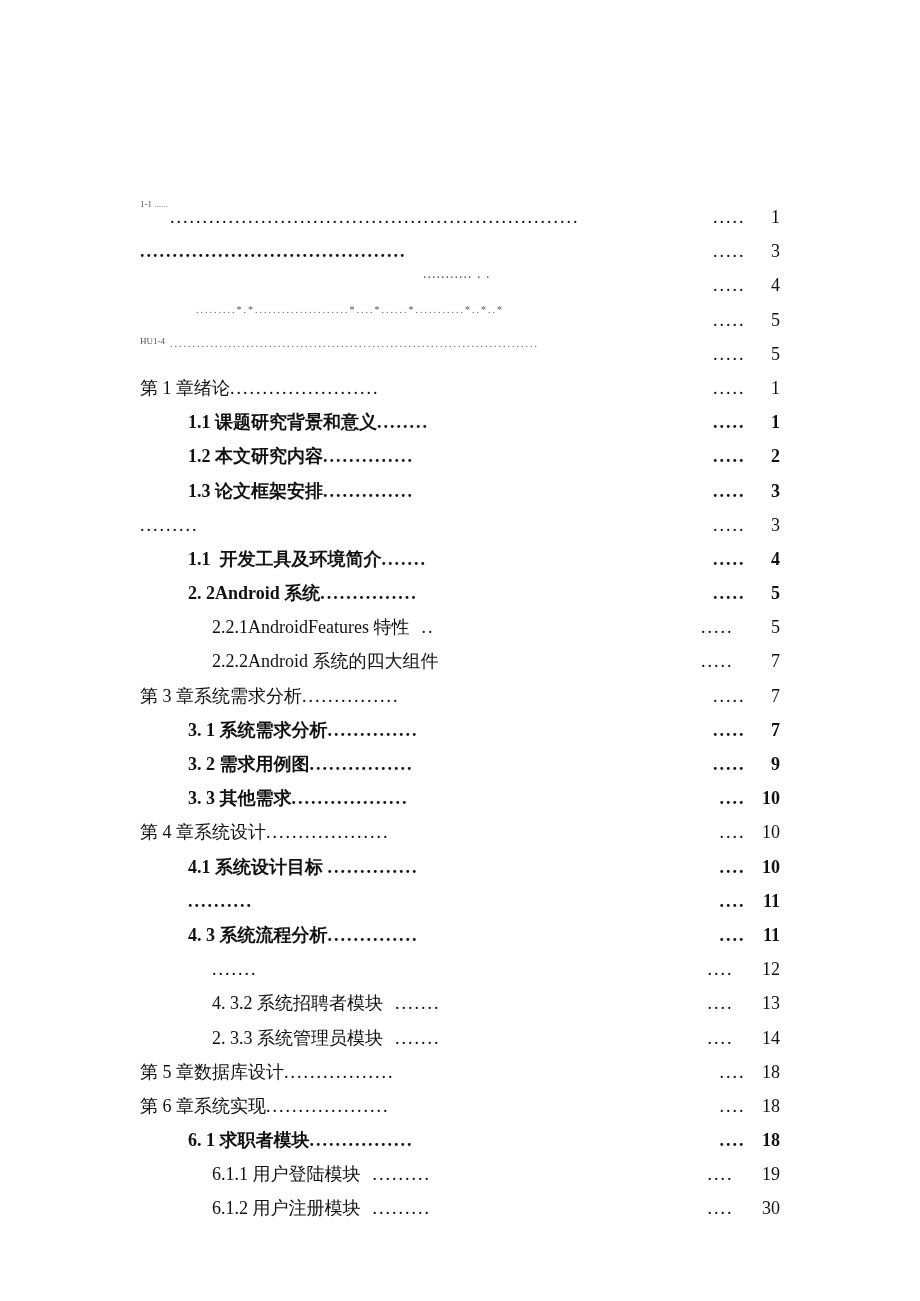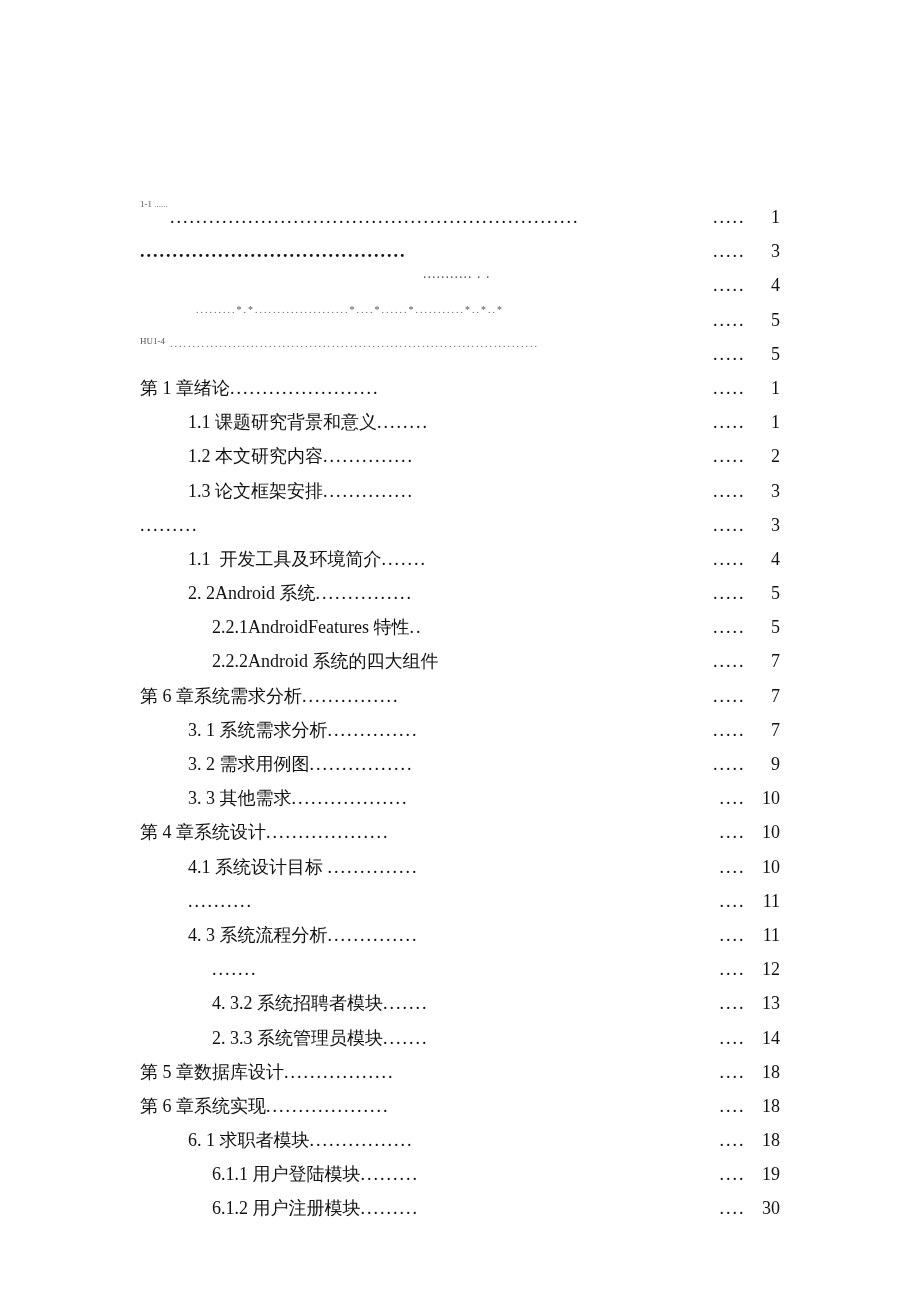--- a/index.html
+++ b/index.html
@@ -39,22 +39,22 @@
     flex: 0 0 auto;
     letter-spacing: 2px;
     white-space: pre;
   }
   .row .pnum {
     flex: 0 0 auto;
     min-width: 28px;
     text-align: right;
   }
   .lvl0 { padding-left: 0; }
-  .lvl1 { padding-left: 48px; }
-  .lvl2 { padding-left: 72px; }
+  .lvl1 { padding-left: 48px; font-weight: bold; }
+  .lvl2 { padding-left: 72px; gap: 12px; }
   .tiny-label {
     font-size: 9px;
     line-height: 1;
     color: #555;
     width: 30px;
     display: inline-block;
     word-break: break-all;
   }
   .sub-dot-row {
     font-size: 10px;
@@ -160,21 +160,21 @@
         <span class="pnum">5</span>
       </div>
       <div class="row lvl2">
         <span class="label">2.2.2Android 系统的四大组件</span>
         <span class="dots"></span>
         <span class="gap"></span>
         <span class="page-dots">..... </span>
         <span class="pnum">7</span>
       </div>
       <div class="row lvl0">
-        <span class="label">第 6 章系统需求分析</span>
+        <span class="label">第 3 章系统需求分析</span>
         <span class="dots">...............</span>
         <span class="gap"></span>
         <span class="page-dots">..... </span>
         <span class="pnum">7</span>
       </div>
       <div class="row lvl1">
         <span class="label">3. 1 系统需求分析</span>
         <span class="dots">..............</span>
         <span class="gap"></span>
         <span class="page-dots">..... </span>

